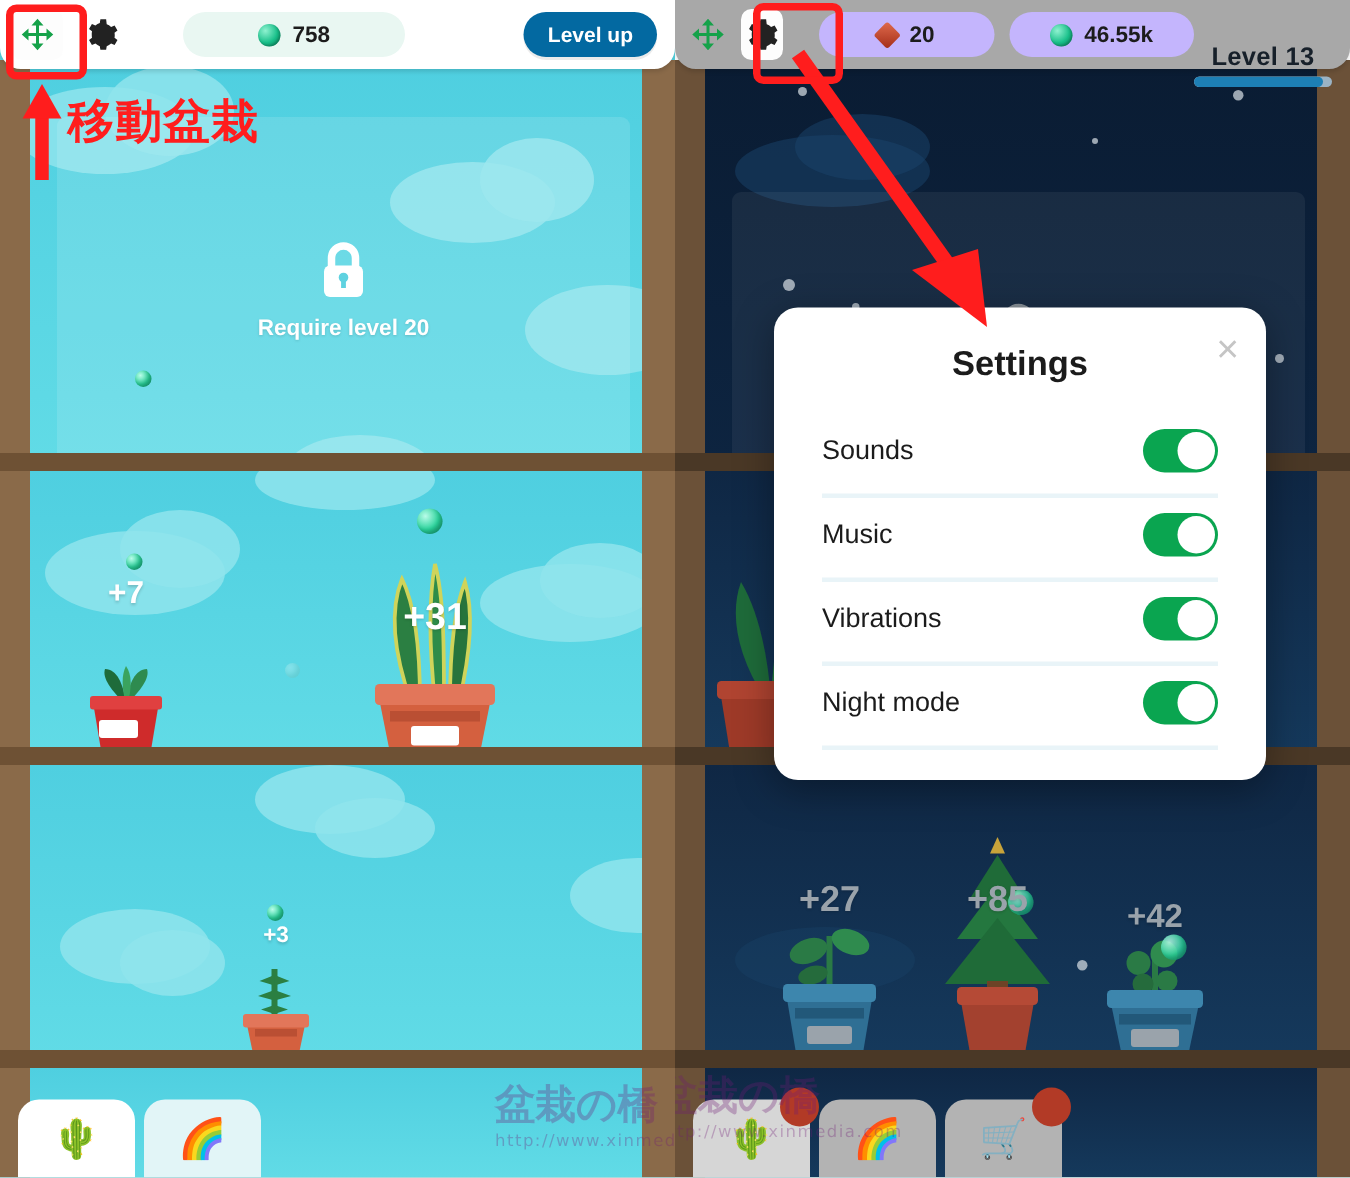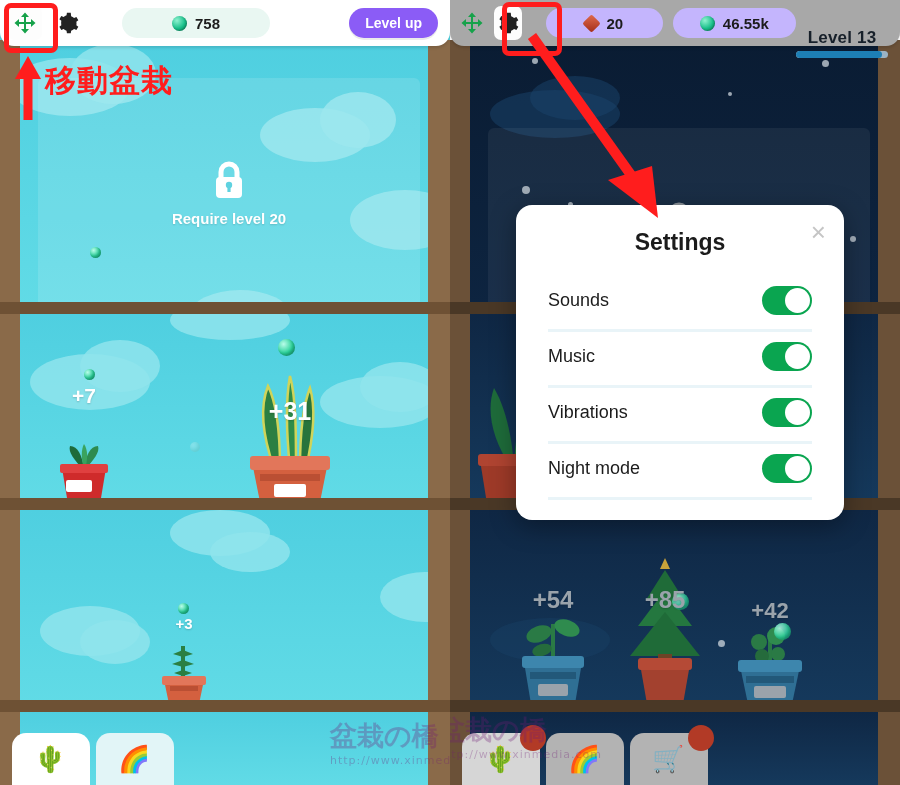--- a/index.html
+++ b/index.html
@@ -23,21 +23,21 @@
 
   .pill{height:30px;border-radius:15px;background:#e9f7f2;display:flex;align-items:center;
         justify-content:center;gap:8px;padding:0 14px;font-weight:bold;font-size:15px;color:#1c1c1c;}
   .pill.dim{background:#c4b5fd;}
   .gem{width:15px;height:15px;border-radius:50%;
        background:radial-gradient(circle at 33% 30%,#8ff2d0 0%,#19c08a 55%,#0a8f63 100%);
        box-shadow:inset -1px -1px 2px rgba(0,0,0,.25);}
   .diamond{width:13px;height:13px;background:#c0392b;transform:rotate(45deg);border-radius:2px;
            background:linear-gradient(135deg,#e06b4d,#a32d18);}
 
-  .levelup{margin-left:auto;margin-right:12px;background:#8b5cf6;color:#fff;font-weight:bold;
+  .levelup{margin-left:auto;margin-right:12px;background:#0369a1;color:#fff;font-weight:bold;
            font-size:14px;border-radius:16px;padding:7px 16px;border:none;
            box-shadow:0 2px 0 rgba(0,0,0,.08);}
   .levelbox{margin-left:auto;margin-right:12px;display:flex;flex-direction:column;align-items:center;gap:3px;margin-top:40px;}
   .levelbox .lvtext{font-weight:bold;font-size:17px;color:#17202a;letter-spacing:.2px;}
   .lvbar{width:92px;height:7px;border-radius:4px;background:#9bb3c4;overflow:hidden;}
   .lvbar > i{display:block;height:100%;background:#1d7fb5;border-radius:4px;}
 
   
   .cabinet{position:absolute;left:0;top:40px;width:450px;height:745px;background:#7b5c3f;}
   .cab-left{position:absolute;left:0;top:0;width:20px;height:745px;background:#8a6a49;}
@@ -290,21 +290,21 @@
       </div>
       <div class="shelfboard" style="top:458px;background:#4a3826;"></div>
 
       <div class="shelf" style="top:470px;height:196px;">
         <div class="sky sky-night">
           <div class="cloud n" style="left:20px;top:108px;width:120px;height:44px;opacity:.35"></div>
           <div class="star" style="left:248px;top:130px;width:7px;height:7px;"></div>
         </div>
 
         <div class="plantslot" style="left:38px;width:90px;">
-          <div class="plusnum dim" style="left:0;bottom:92px;width:90px;text-align:center;font-size:24px;">+54</div>
+          <div class="plusnum dim" style="left:0;bottom:92px;width:90px;text-align:center;font-size:24px;">+27</div>
           <svg width="90" height="108" viewBox="0 0 90 108">
             <rect x="43" y="26" width="4" height="40" fill="#2a7a45"></rect>
             <ellipse cx="31" cy="36" rx="13" ry="8" fill="#2a7a45" transform="rotate(-20 31 36)"></ellipse>
             <ellipse cx="59" cy="30" rx="13" ry="8" fill="#2f8b4e" transform="rotate(20 59 30)"></ellipse>
             <ellipse cx="34" cy="52" rx="10" ry="6" fill="#256b3c" transform="rotate(-15 34 52)"></ellipse>
             <path d="M16 64 h58 l-7 42 h-44 Z" fill="#2f6f94"></path>
             <rect x="14" y="58" width="62" height="12" rx="3" fill="#3d86ad"></rect>
             <rect x="22" y="74" width="46" height="7" fill="#1d4e6d" opacity=".7"></rect>
             <rect x="30" y="86" width="30" height="12" rx="2" fill="#9aa3ab"></rect>
           </svg>

